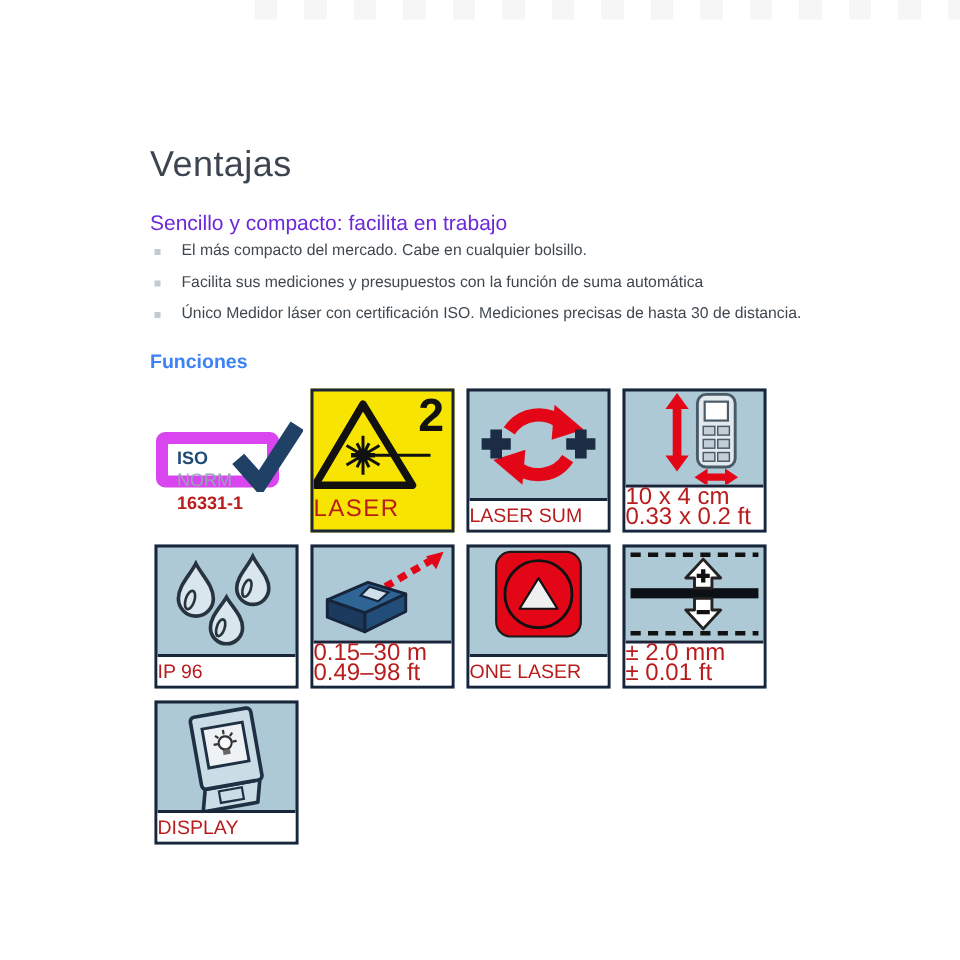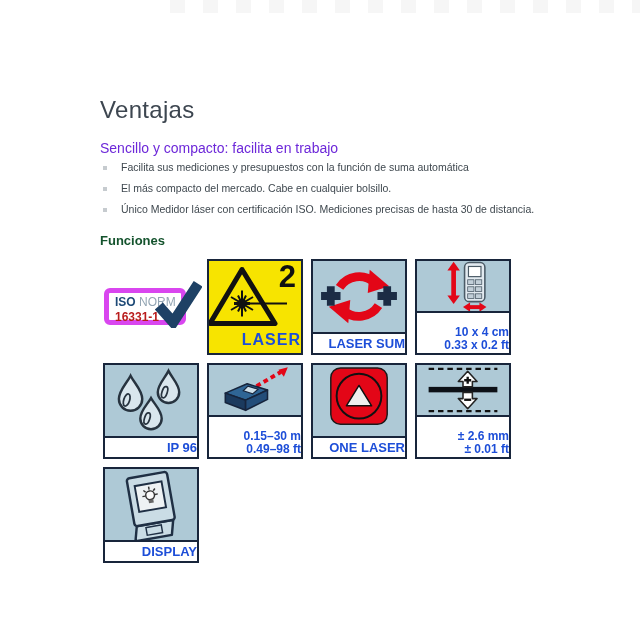--- a/index.html
+++ b/index.html
@@ -12,71 +12,71 @@
     background:repeating-linear-gradient(90deg,#f6f6f6 0 15px,#ffffff 15px 33px); }
 
   .page-title { position:absolute; left:100px; top:96px; font-size:24px; font-weight:300;
     color:#3d4650; letter-spacing:.3px; }
   .subheading { position:absolute; left:100px; top:140px; font-size:14px; font-weight:400;
     color:#6d28d9; }
   .bullets { position:absolute; left:100px; top:161px; width:460px; list-style:none; }
   .bullet-row { display:flex; align-items:flex-start; height:21px; }
   .bullet-marker { width:4px; height:4px; background:#c6cbcf; margin:5px 14px 0 3px; flex:0 0 4px; }
   .bullet-text { font-size:10.5px; color:#3f484f; line-height:13px; }
-  .functions-heading { position:absolute; left:100px; top:233px; font-size:13px; color:#14532d; }
+  .functions-heading { position:absolute; left:100px; top:233px; font-size:13px; color:#3b82f6; }
 
   .grid { position:absolute; left:103px; top:259px; width:416px; height:312px; }
   .cell { position:absolute; width:96px; height:96px; }
   .c0 { left:0; }  .c1 { left:104px; } .c2 { left:208px; } .c3 { left:312px; }
   .r0 { top:0; }   .r1 { top:104px; }  .r2 { top:208px;border-radius:18px; }
 
   .tile { width:96px; height:96px; border:2px solid #18253b; background:#aec9d6;
     display:flex; flex-direction:column; }
   .icon-area { flex:1; position:relative; overflow:hidden; }
   .icon-area svg { display:block; width:100%; height:100%; }
-  .label { background:#ffffff; border-top:2px solid #18253b; text-align:right;
-    font-weight:700; color:#1d4ed8; font-size:13px; line-height:17px; padding:1px 0;
+  .label { background:#ffffff; border-top:2px solid #18253b; text-align:left;
+    font-weight:400; color:#b91c1c; font-size:13px; line-height:17px; padding:1px 0;
     white-space:nowrap; }
-  .label.two-line { font-size:12px; line-height:12.5px; padding:13px 0 2px; }
+  .label.two-line { font-size:16px; line-height:12.5px; padding:1px 0 2px; }
 
   
   .tile.laser { background:#f7e400; }
   .tile.laser .label { background:transparent; border-top:none; font-size:16px;
     letter-spacing:1px; padding-bottom:5px; }
   .laser-2 { position:absolute; right:5px; top:-2px; font-size:31px; font-weight:700; color:#111; }
 
   
   .iso-cell { position:relative; }
   .iso-badge { position:absolute; left:1px; top:29px; width:82px; height:37px;
-    background:#fff; border:5px solid #d946ef; border-radius:6px; padding:2px 0 0 6px; }
+    background:#fff; border:8px solid #d946ef; border-radius:6px; padding:2px 0 0 6px; }
   .iso-line1 { font-size:12px; line-height:15px; }
   .iso-bold { font-weight:700; color:#1e4a77; }
   .iso-norm { color:#93a5b3; font-weight:400; }
   .iso-line2 { font-size:12px; line-height:14px; font-weight:700; color:#b91c1c; }
   .iso-check { position:absolute; left:51px; top:21px; width:48px; height:48px; }
 </style>
 </head>
 <body>
 
 <div class="canvas">
 
   <div class="top-strip"></div>
 
   <h1 class="page-title">Ventajas</h1>
 
   <h2 class="subheading">Sencillo y compacto: facilita en trabajo</h2>
 
   <ul class="bullets">
     <li class="bullet-row">
       <span class="bullet-marker"></span>
-      <span class="bullet-text">Facilita sus mediciones y presupuestos con la función de suma automática</span>
+      <span class="bullet-text">El más compacto del mercado. Cabe en cualquier bolsillo.</span>
     </li>
     <li class="bullet-row">
       <span class="bullet-marker"></span>
-      <span class="bullet-text">El más compacto del mercado. Cabe en cualquier bolsillo.</span>
+      <span class="bullet-text">Facilita sus mediciones y presupuestos con la función de suma automática</span>
     </li>
     <li class="bullet-row">
       <span class="bullet-marker"></span>
       <span class="bullet-text">Único Medidor láser con certificación ISO. Mediciones precisas de hasta 30 de distancia.</span>
     </li>
   </ul>
 
   <h3 class="functions-heading">Funciones</h3>
 
   <div class="grid">
@@ -220,21 +220,21 @@
             <line x1="2" y1="5" x2="90" y2="5" stroke="#111" stroke-width="3" stroke-dasharray="7 5"></line>
             <line x1="2" y1="59" x2="90" y2="59" stroke="#111" stroke-width="3" stroke-dasharray="7 5"></line>
             <rect x="2" y="28" width="88" height="7" fill="#0d1117"></rect>
             <polygon points="52,8 64,21 58,21 58,28 46,28 46,21 40,21" fill="#fff" stroke="#222" stroke-width="2" stroke-linejoin="round"></polygon>
             <path d="M52 15 v9 M47.5 19.5 h9" stroke="#111" stroke-width="3"></path>
             <polygon points="52,56 64,43 58,43 58,35 46,35 46,43 40,43" fill="#fff" stroke="#222" stroke-width="2" stroke-linejoin="round"></polygon>
             <path d="M47.5 44.5 h9" stroke="#111" stroke-width="3"></path>
           </svg>
         </div>
         <div class="label two-line">
-          <div>± 2.6 mm</div>
+          <div>± 2.0 mm</div>
           <div>± 0.01 ft</div>
         </div>
       </div>
     </div>
 
     <div class="cell c0 r2">
       <div class="tile">
         <div class="icon-area">
           <svg viewBox="0 0 92 73">
             <g transform="rotate(-10 46 38)">

